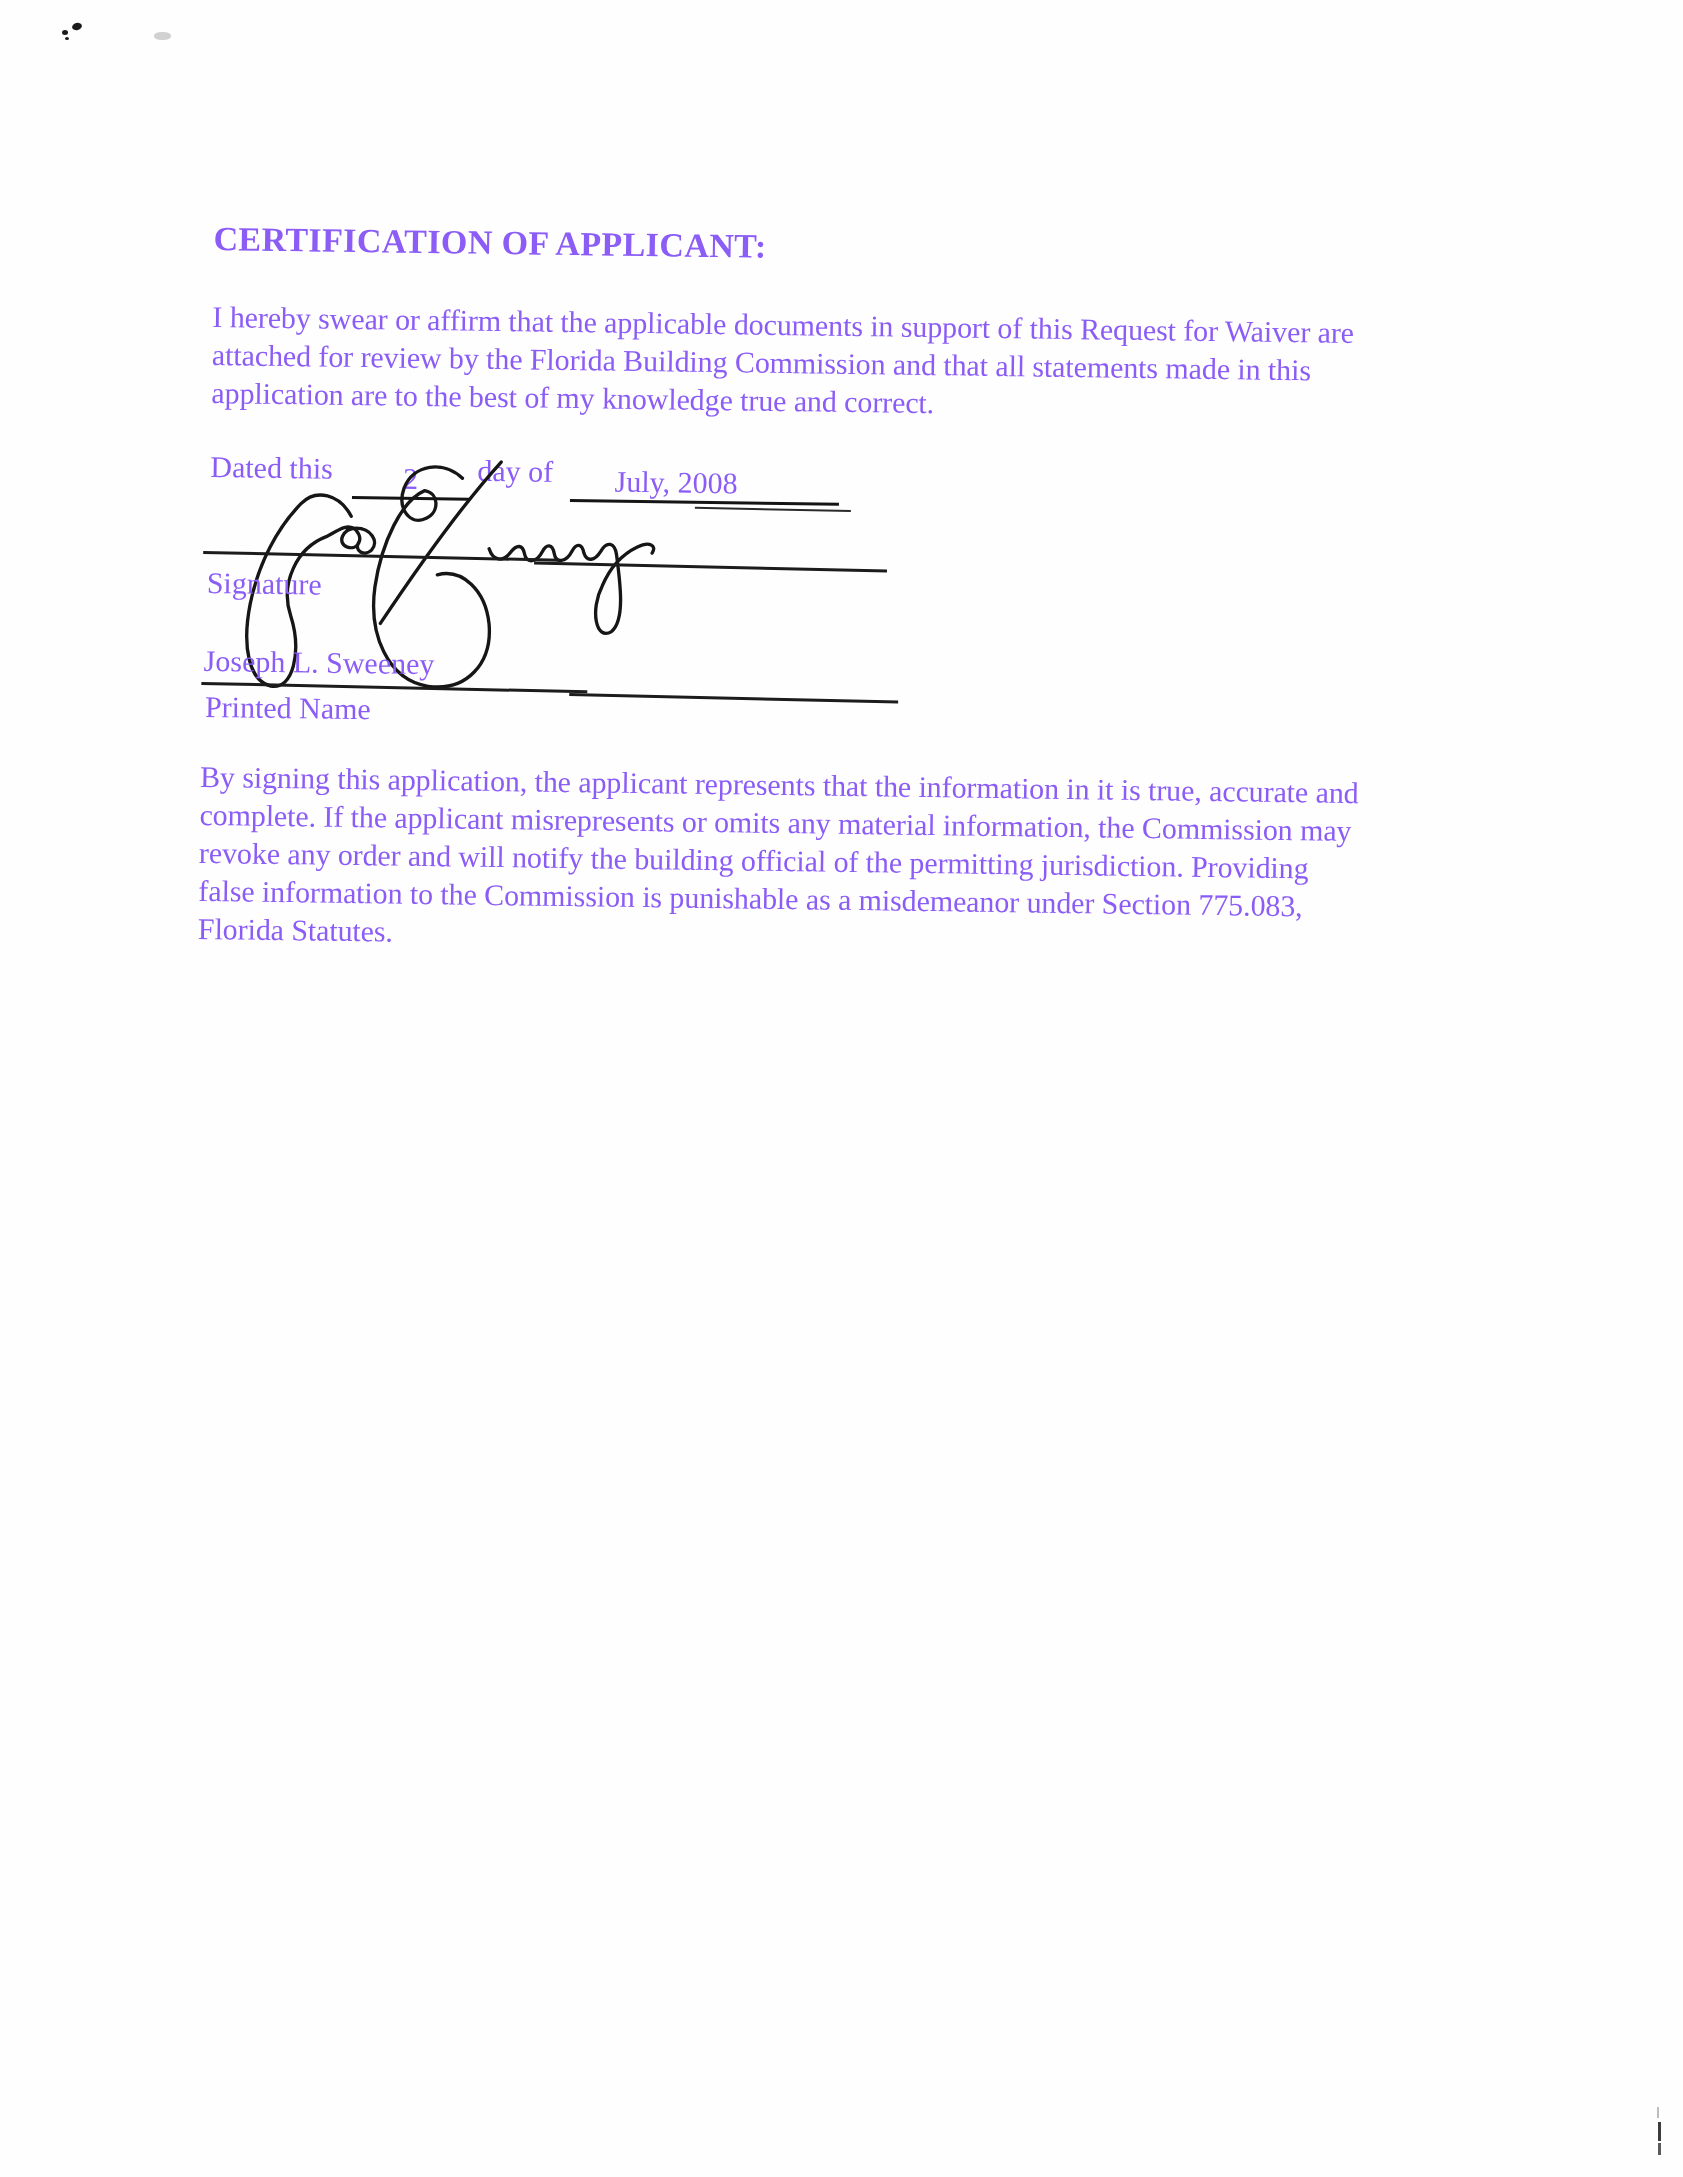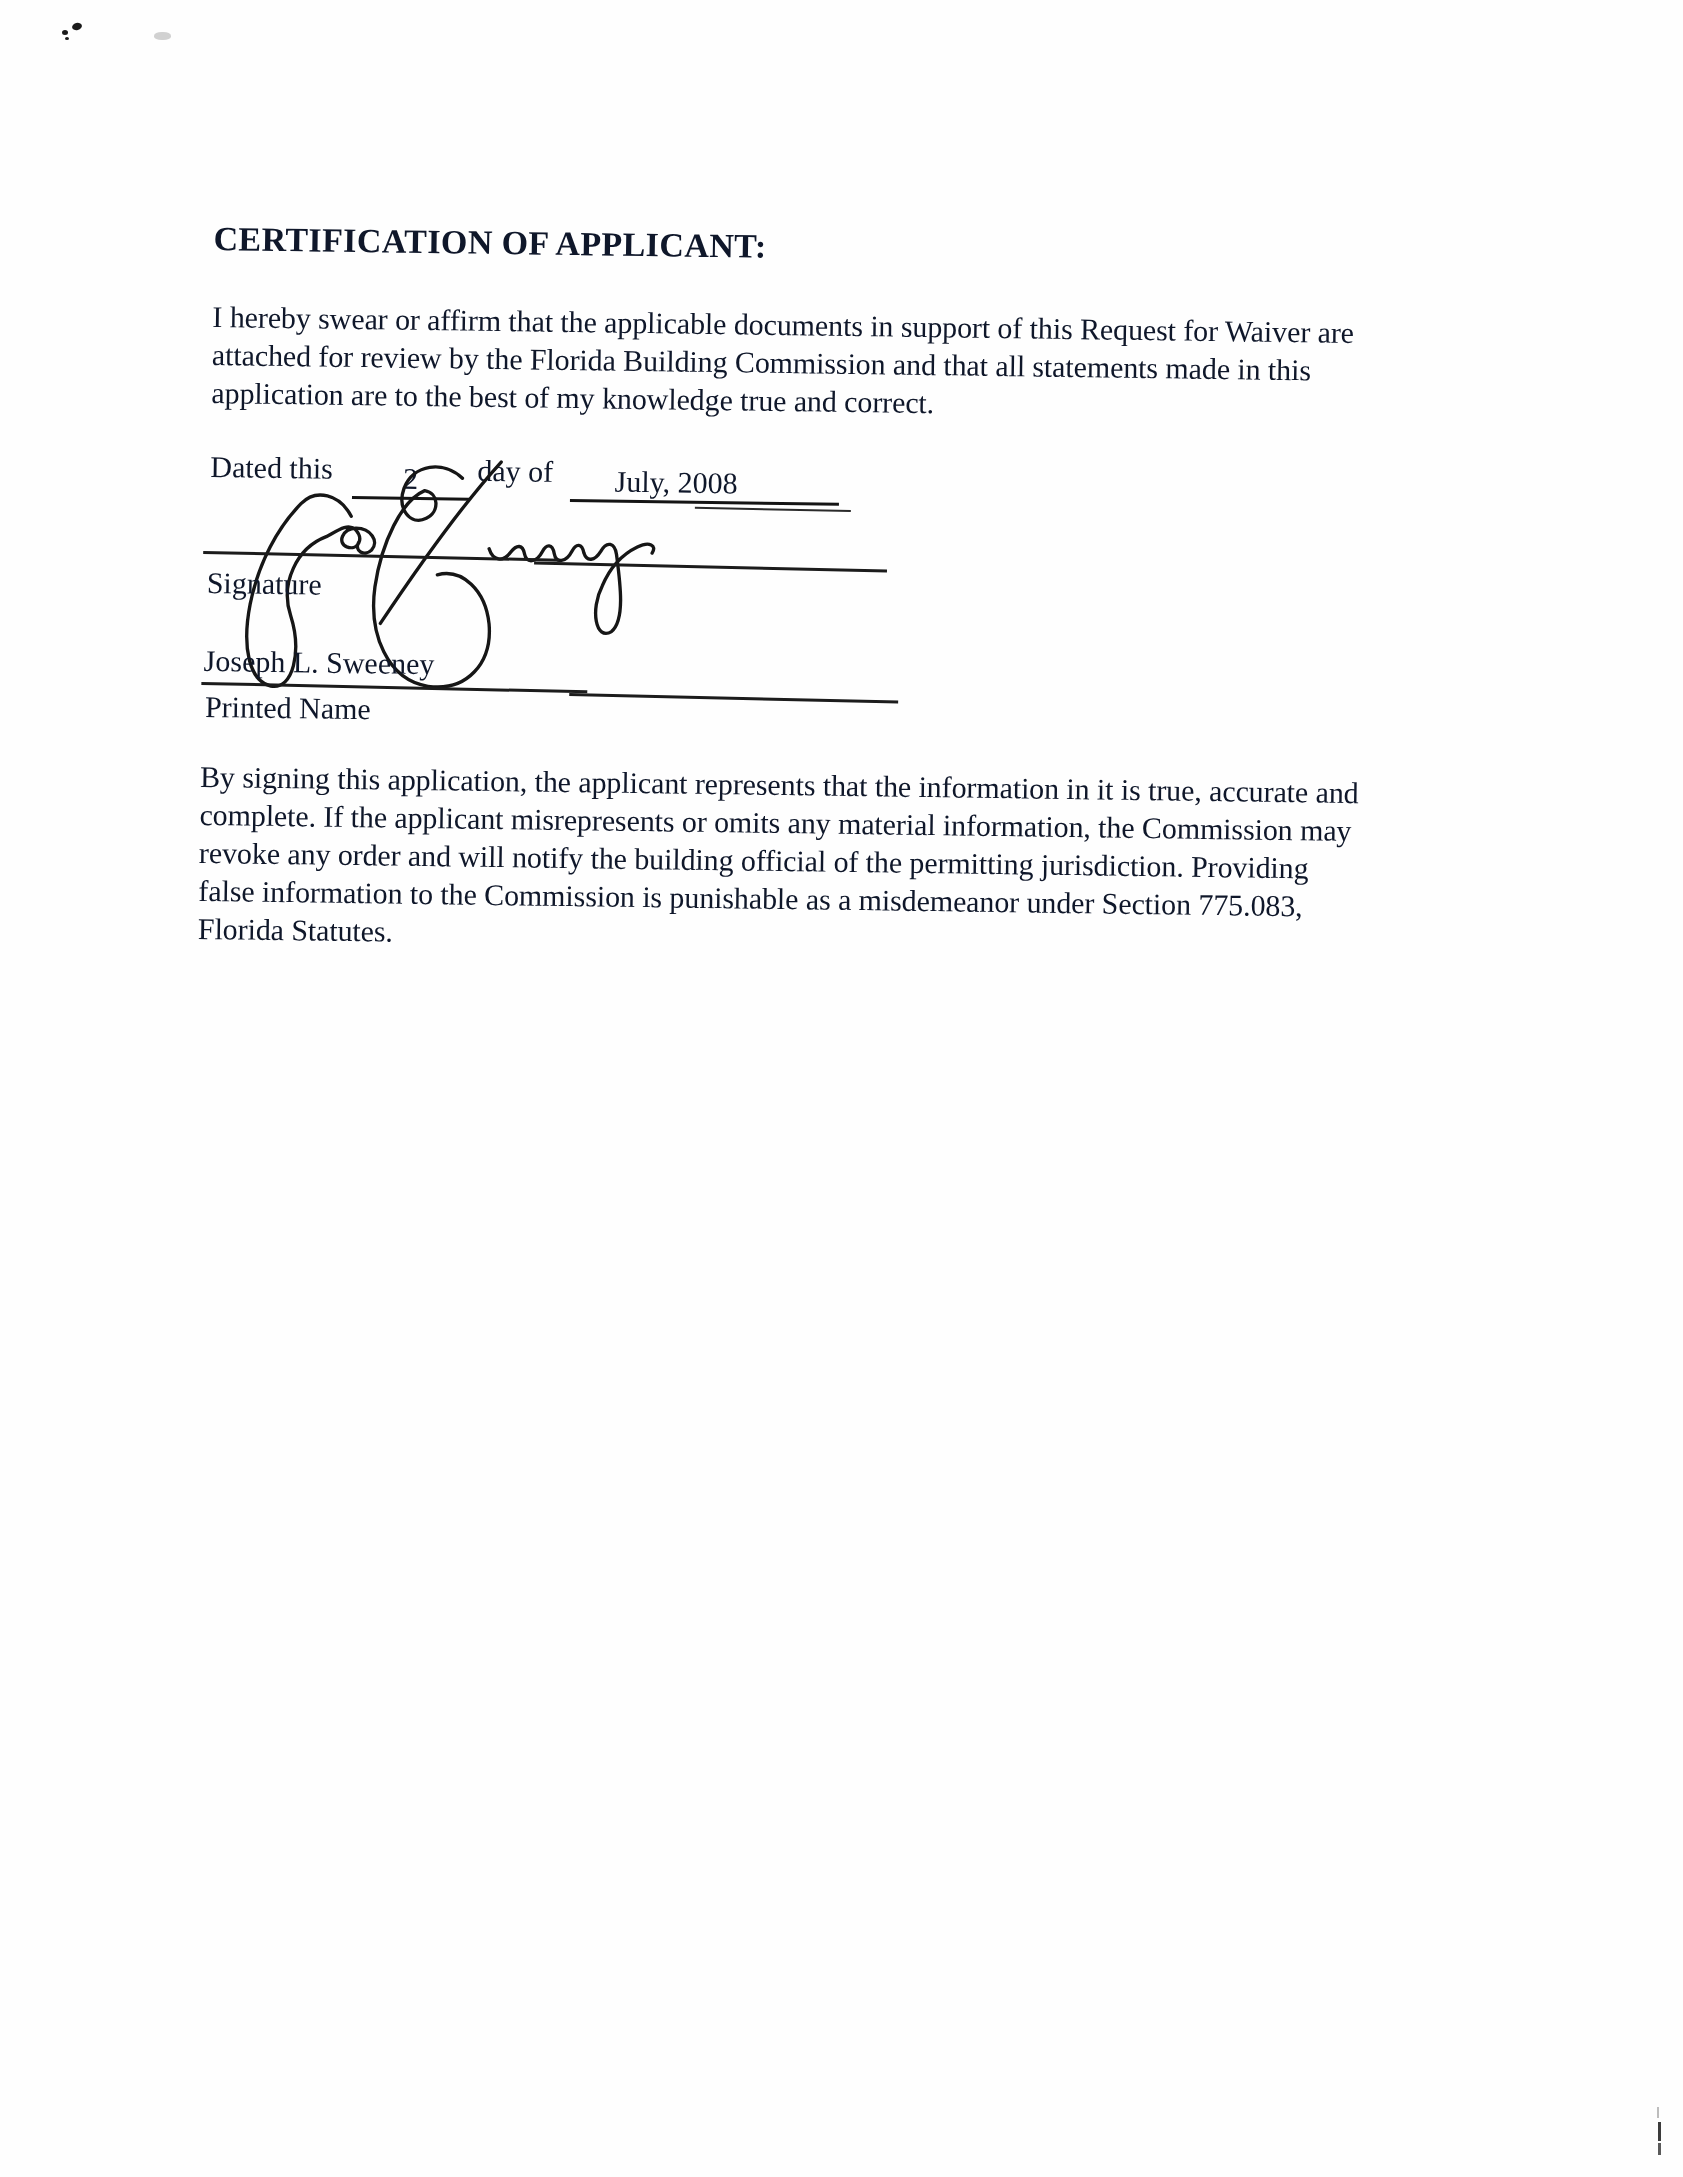--- a/index.html
+++ b/index.html
@@ -1,18 +1,18 @@
 <!DOCTYPE html>
 <html><head>
 <meta charset="utf-8">
 <style>
   html,body{margin:0;padding:0;background:#ffffff;}
   .sheet{
     position:relative;width:1683px;height:2177px;background:#fefefe;
-    font-family:"Liberation Serif", serif;color:#0f172a;overflow:hidden;
+    font-family:"Liberation Serif", serif;color:#8b5cf6;overflow:hidden;
   }
   .skew{position:absolute;left:0;top:0;width:1683px;height:2177px;
         transform:rotate(0.8deg);transform-origin:208px 495px;}
   .abs{position:absolute;}
   .doc-title{
     left:210px;top:220px;font-size:34px;font-weight:bold;letter-spacing:0.4px;
     white-space:nowrap;
   }
   .para{font-size:30px;line-height:38px;white-space:nowrap;letter-spacing:-0.1px;}
   .para1{left:210px;top:298px;}

